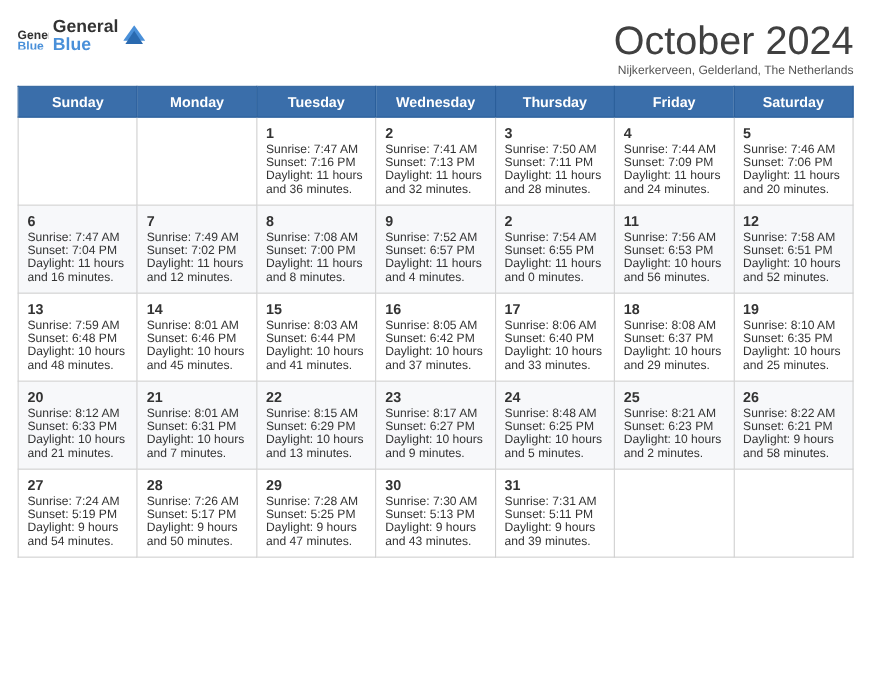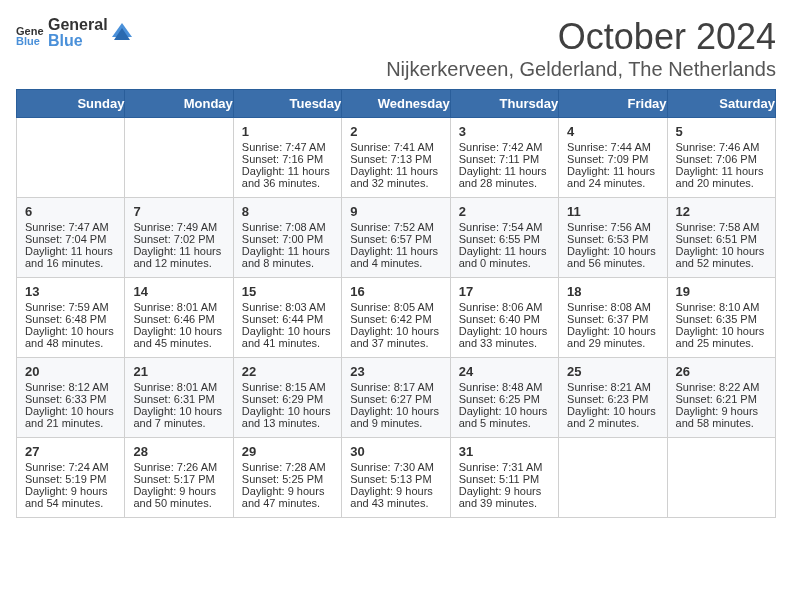--- a/index.html
+++ b/index.html
@@ -27,32 +27,32 @@
     }
     .title-area {
       text-align: right;
     }
     .month-title {
       font-size: 36px;
       font-weight: normal;
       color: #404040;
     }
     .location-title {
-      font-size: 20px;
+      font-size: 11px;
       color: #555;
     }
     .calendar-table {
       width: 100%;
       border-collapse: collapse;
       table-layout: fixed;
     }
     .calendar-table th {
       background-color: #3a6eaa;
       color: #fff;
-      text-align: right;
+      text-align: center;
       padding: 6px 0;
       font-size: 13px;
       font-weight: bold;
       border: 1px solid #2a5e9a;
     }
     .calendar-table td {
       vertical-align: top;
       padding: 6px 8px;
       border: 1px solid #d0d0d0;
       height: 80px;
@@ -123,21 +123,21 @@
         </td>
         <td>
           <span class="day-number">2</span>
           <div>Sunrise: 7:41 AM</div>
           <div>Sunset: 7:13 PM</div>
           <div>Daylight: 11 hours</div>
           <div>and 32 minutes.</div>
         </td>
         <td>
           <span class="day-number">3</span>
-          <div>Sunrise: 7:42 AM</div>
+          <div>Sunrise: 7:50 AM</div>
           <div>Sunset: 7:11 PM</div>
           <div>Daylight: 11 hours</div>
           <div>and 28 minutes.</div>
         </td>
         <td>
           <span class="day-number">4</span>
           <div>Sunrise: 7:44 AM</div>
           <div>Sunset: 7:09 PM</div>
           <div>Daylight: 11 hours</div>
           <div>and 24 minutes.</div>

